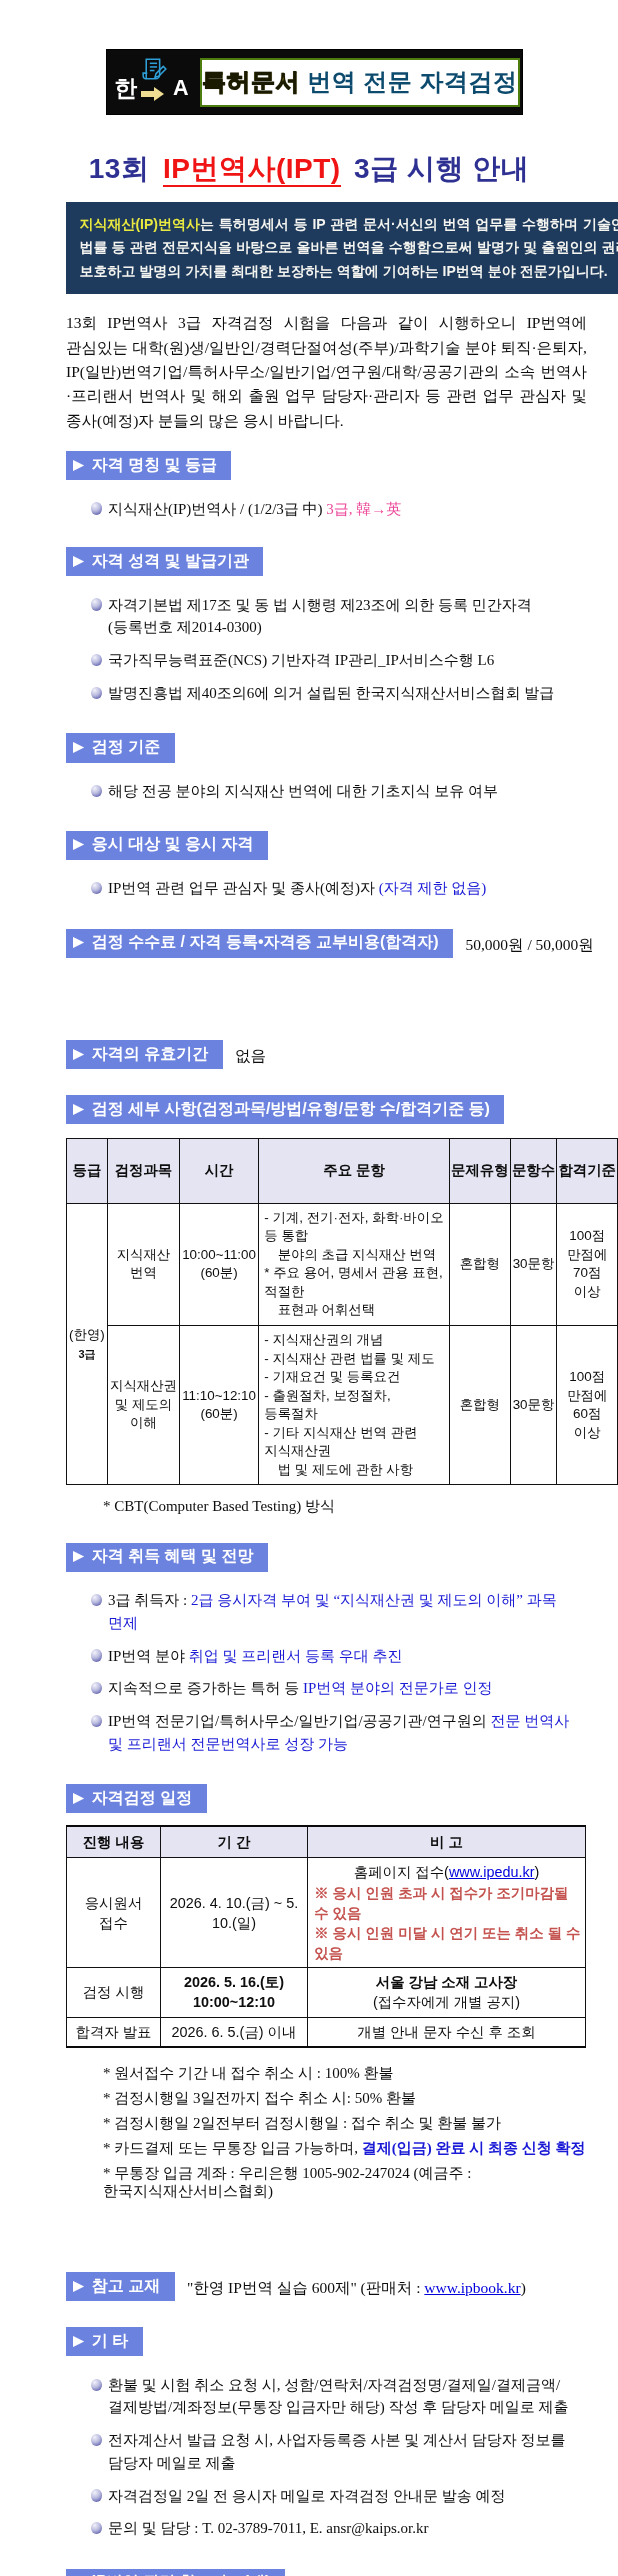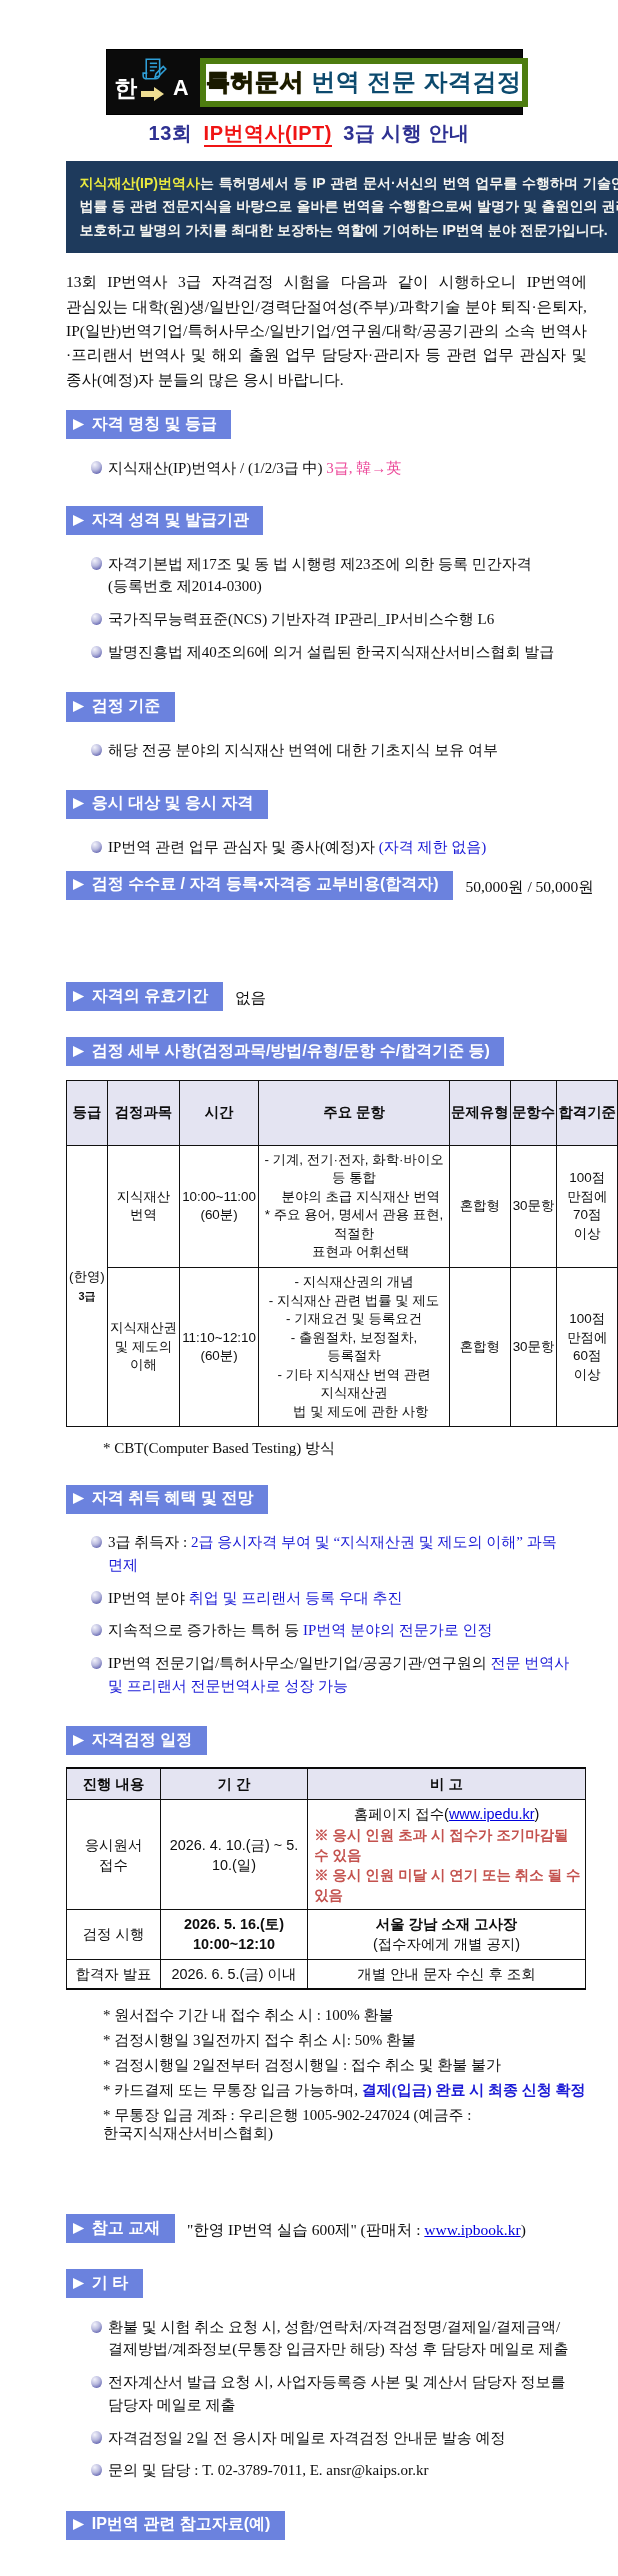--- a/index.html
+++ b/index.html
@@ -14,31 +14,31 @@
   .banner-left{width:93px;height:100%;position:relative;flex:0 0 auto;}
   .doc-icon{position:absolute;left:32px;top:3.1px;}
   .b-src{position:absolute;left:7.2px;top:23px;color:#fff;
          font-family:"Liberation Sans",sans-serif;font-weight:bold;font-size:23px;}
   .b-arrow{position:absolute;left:34px;top:37px;display:flex;align-items:center;}
   .b-arrow .bar{width:13.4px;height:6.7px;background:#eedd92;}
   .b-arrow .head{width:0;height:0;border-top:7.7px solid transparent;
                  border-bottom:7.7px solid transparent;border-left:10.3px solid #eedd92;}
   .b-tgt{position:absolute;left:66px;top:25px;color:#fff;
          font-family:"Liberation Sans",sans-serif;font-weight:bold;font-size:21.6px;}
-  .banner-inner{flex:1;height:49px;margin-right:16px;background:#fff;border:6px solid #4d7c0f;
+  .banner-inner{flex:1;height:49px;margin-right:16px;background:#fff;border:2px solid #4d7c0f;
                 box-sizing:border-box;display:flex;align-items:center;justify-content:flex-end;
                 font-family:"Liberation Sans",sans-serif;font-weight:bold;font-size:24px;
                 white-space:nowrap;}
   .banner-hl{color:#f3e11c;-webkit-text-stroke:1px #1a1a00;text-shadow:0 0 1px #333;
              margin-right:7.2px;letter-spacing:0.5px;}
   .banner-rest{color:#0c4a6e;letter-spacing:0.5px;}
 
   
-  .main-title{margin-top:5px;text-align:center;
-              font-family:"Liberation Sans",sans-serif;font-weight:bold;font-size:20px;
+  .main-title{margin-top:35px;text-align:center;
+              font-family:"Liberation Sans",sans-serif;font-weight:bold;font-size:28px;
               color:#2e3192;letter-spacing:0.5px;}
   .main-title .emph{color:#f01414;border-bottom:2.1px solid #f01414;padding-bottom:1px;
                     margin:0 5.2px;}
 
   
   .intro-box{margin:14.4px 0 0 66px;width:591px;box-sizing:border-box;
              background:#1e3a5c;padding:10.3px 13.4px;line-height:1.68;
              font-family:"Liberation Sans",sans-serif;font-weight:bold;font-size:14px;
              color:#f4f4f0;text-align:justify;}
   .intro-box .yellow{color:#e9e93f;}
@@ -68,21 +68,21 @@
   .link{color:#0000dd;text-decoration:underline;cursor:pointer;}
 
   
   .exam-table{margin:13.4px 0 0 66px;border-collapse:collapse;table-layout:fixed;
               font-family:"Liberation Sans",sans-serif;font-size:13.4px;color:#0d0d0d;}
   .exam-table th,.exam-table td{border:0.8px solid #111;text-align:center;vertical-align:middle;
               padding:3.1px 2.1px;line-height:1.38;}
   .exam-table{border:1.5px solid #111;}
   .exam-table thead th{background:#e4e4f2;font-weight:bold;font-size:14.4px;
               border-bottom:1.5px double #111;padding:22px 1px;}
-  .exam-table td.left{text-align:center;padding:5.2px 5.2px;white-space:pre-line;}
+  .exam-table td.left{text-align:left;padding:5.2px 5.2px;white-space:pre-line;}
   .grade-cell .g1{display:block;font-size:13.4px;}
   .grade-cell .g2{display:block;font-weight:bold;font-size:11px;margin-top:3.1px;}
   .cbt-note{margin:11.3px 0 0 103px;font-size:15px;color:#0d0d0d;}
 
   
   .sched-table{margin:11.3px 0 0 66px;border-collapse:collapse;table-layout:fixed;
                font-family:"Liberation Sans",sans-serif;font-size:14.4px;color:#0d0d0d;}
   .sched-table th,.sched-table td{border:0.8px solid #111;text-align:center;
                vertical-align:middle;padding:4.1px 3.1px;line-height:1.4;}
   .sched-table{border-top:2.6px solid #0a0a0a;border-bottom:2.6px solid #0a0a0a;}
@@ -185,21 +185,21 @@
       <span class="tri">▶</span><span>응시 대상 및 응시 자격</span>
     </div>
     <div class="bullets">
       <div class="bullet-item">
         <span class="sphere"></span>
         <span><span>IP번역 관련 업무 관심자 및 종사(예정)자 </span><span class="txt-blue">(자격 제한 없음)</span></span>
       </div>
     </div>
   </div>
 
-  <div class="sec" style="margin-top:12px;">
+  <div class="sec" style="margin-top:29px;">
     <div class="hdr-row">
       <div class="sec-header">
         <span class="tri">▶</span><span>검정 수수료 / 자격 등록•자격증 교부비용(합격자)</span>
       </div>
       <div class="hdr-side-value">50,000원 / 50,000원</div>
     </div>
   </div>
 
   <div class="sec" style="margin-top:82px;">
     <div class="hdr-row">

